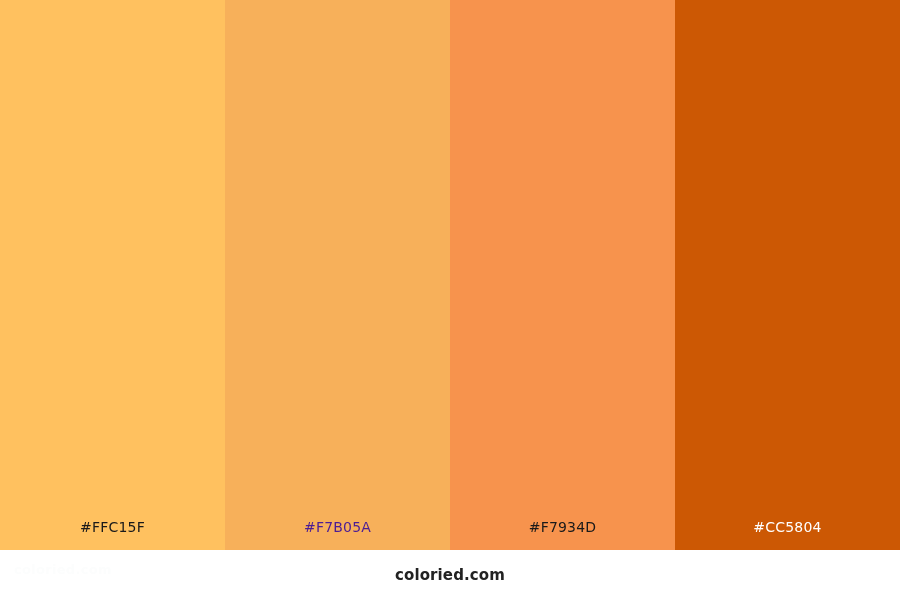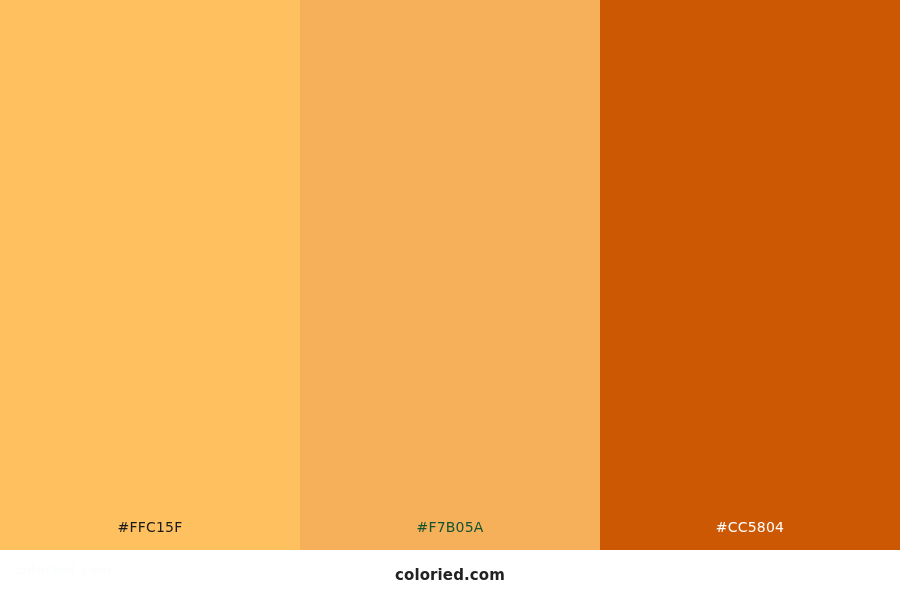--- a/index.html
+++ b/index.html
@@ -99,23 +99,26 @@
 
 <div class="palette-page">
 
   <div class="swatch-strip">
 
     <div class="swatch" style="background-color: rgb(255, 193, 95);">
       <span class="swatch-label label-dark" style="color: rgb(26, 26, 26);">#FFC15F</span>
     </div>
 
     <div class="swatch" style="background-color: rgb(247, 176, 90);">
-      <span class="swatch-label label-dark" style="color: #14532d;">#F7B05A</span>
+      <span class="swatch-label label-dark" style="color: #4c1d95;">#F7B05A</span>
     </div>
 
+    <div class="swatch" style="background-color: rgb(247, 147, 77);">
+      <span class="swatch-label label-dark" style="color: rgb(26, 26, 26);">#F7934D</span>
+    </div>
 
     <div class="swatch" style="background-color: rgb(204, 88, 4);">
       <span class="swatch-label label-light" style="color: rgb(255, 255, 255);">#CC5804</span>
     </div>
 
 
   </div>
 
   <div class="footer">
     <span class="footer-watermark">coloried.com</span>

